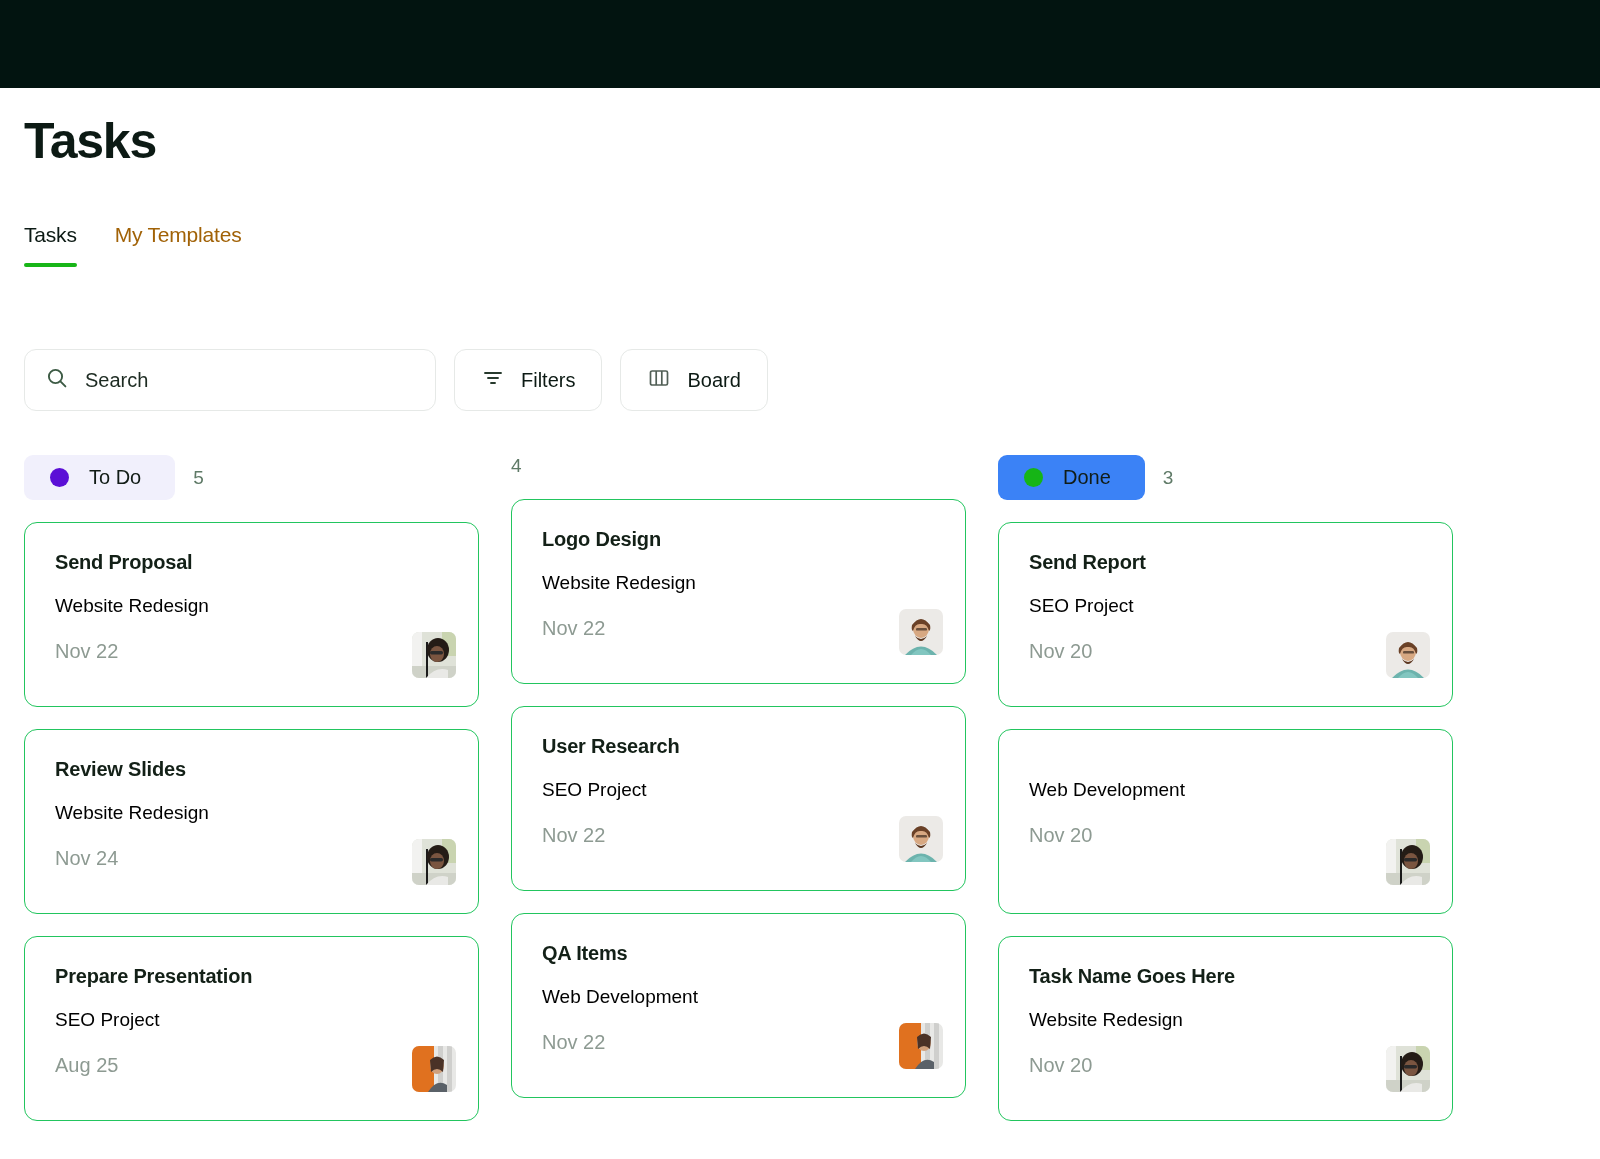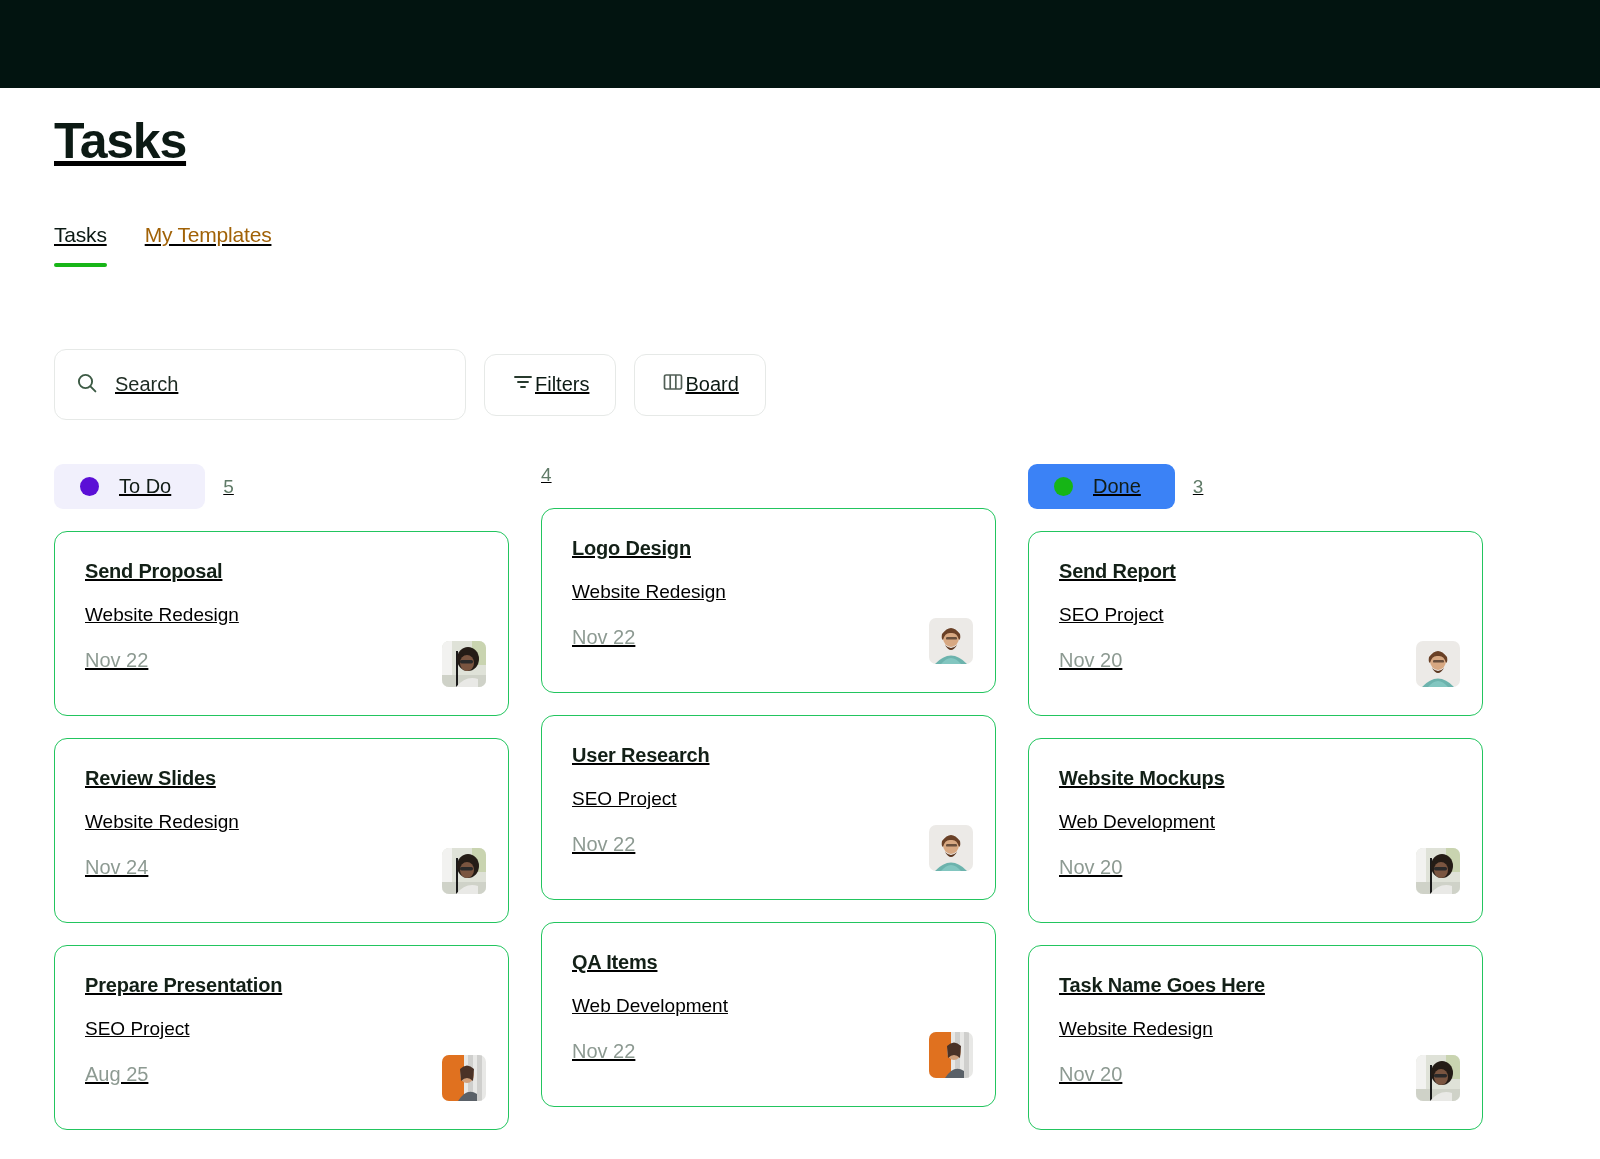--- a/index.html
+++ b/index.html
@@ -14,22 +14,21 @@
 
   
   .topbar {
     width: 1600px;
     height: 88px;
     background: #021410;
   }
 
   
   .page {
-    padding: 0 0 0 54px;
-    text-decoration: underline;
+    padding: 0 0 0 24px;
   }
 
   .page-title {
     font-size: 50px;
     font-weight: 700;
     color: #0c1a14;
     letter-spacing: -1.2px;
     margin-top: 28px;
     line-height: 1;
   }
@@ -70,21 +69,21 @@
   
   .toolbar {
     display: flex;
     align-items: center;
     gap: 18px;
     margin-top: 82px;
   }
 
   .search-box {
     width: 412px;
-    height: 71px;
+    height: 62px;
     border: 1px solid #e6e9e7;
     border-radius: 12px;
     display: flex;
     align-items: center;
     padding: 0 20px;
     gap: 16px;
     background: #fff;
   }
   .search-input {
     border: none;
@@ -97,20 +96,21 @@
   }
   .search-input::placeholder { color: #1d2b22; }
 
   .tool-btn {
     height: 62px;
     border: 1px solid #e6e9e7;
     border-radius: 12px;
     background: #fff;
     display: flex;
     align-items: center;
+    gap: 16px;
     padding: 0 26px;
     cursor: pointer;
     font-size: 20px;
     color: #0c1a14;
     font-family: "Liberation Sans", sans-serif;
   }
 
   
   .board {
     display: grid;
@@ -378,21 +378,20 @@
             <path d="M12 46 q10 -12 20 0 Z" fill="#82c6c0"></path>
             <ellipse cx="22" cy="20" rx="8" ry="9" fill="#d7a882"></ellipse>
             <path d="M13 16 q9 -12 18 0 q1 5 -1 6 q-2 -8 -8 -7 q-6 -1 -8 7 q-2 -1 -1 -6 Z" fill="#6a4127"></path>
             <path d="M16 27 q6 6 12 0 q-3 5 -6 5 q-3 0 -6 -5 Z" fill="#5c3720"></path>
             <rect x="17" y="19" width="11" height="2.6" rx="1.2" fill="#3b2a1e" opacity="0.7"></rect>
           </svg>
         </div>
       </div>
 
       <div class="card">
-        <div class="card-title">Website Mockups</div>
         <div class="card-project">Web Development</div>
         <div class="card-date">Nov 20</div>
         <div class="avatar">
           <svg width="44" height="46" viewBox="0 0 44 46">
             <rect width="44" height="46" fill="#dfe2d8"></rect>
             <rect x="0" y="0" width="10" height="46" fill="#f2f2f0"></rect>
             <rect x="30" y="0" width="14" height="24" fill="#c9d4b0"></rect>
             <rect x="0" y="34" width="44" height="12" fill="#cfd2c8"></rect>
             <path d="M14 46 L14 10 L16 10 L16 46 Z" fill="#1a1a1a"></path>
             <ellipse cx="26" cy="18" rx="11" ry="12" fill="#241c16"></ellipse>

